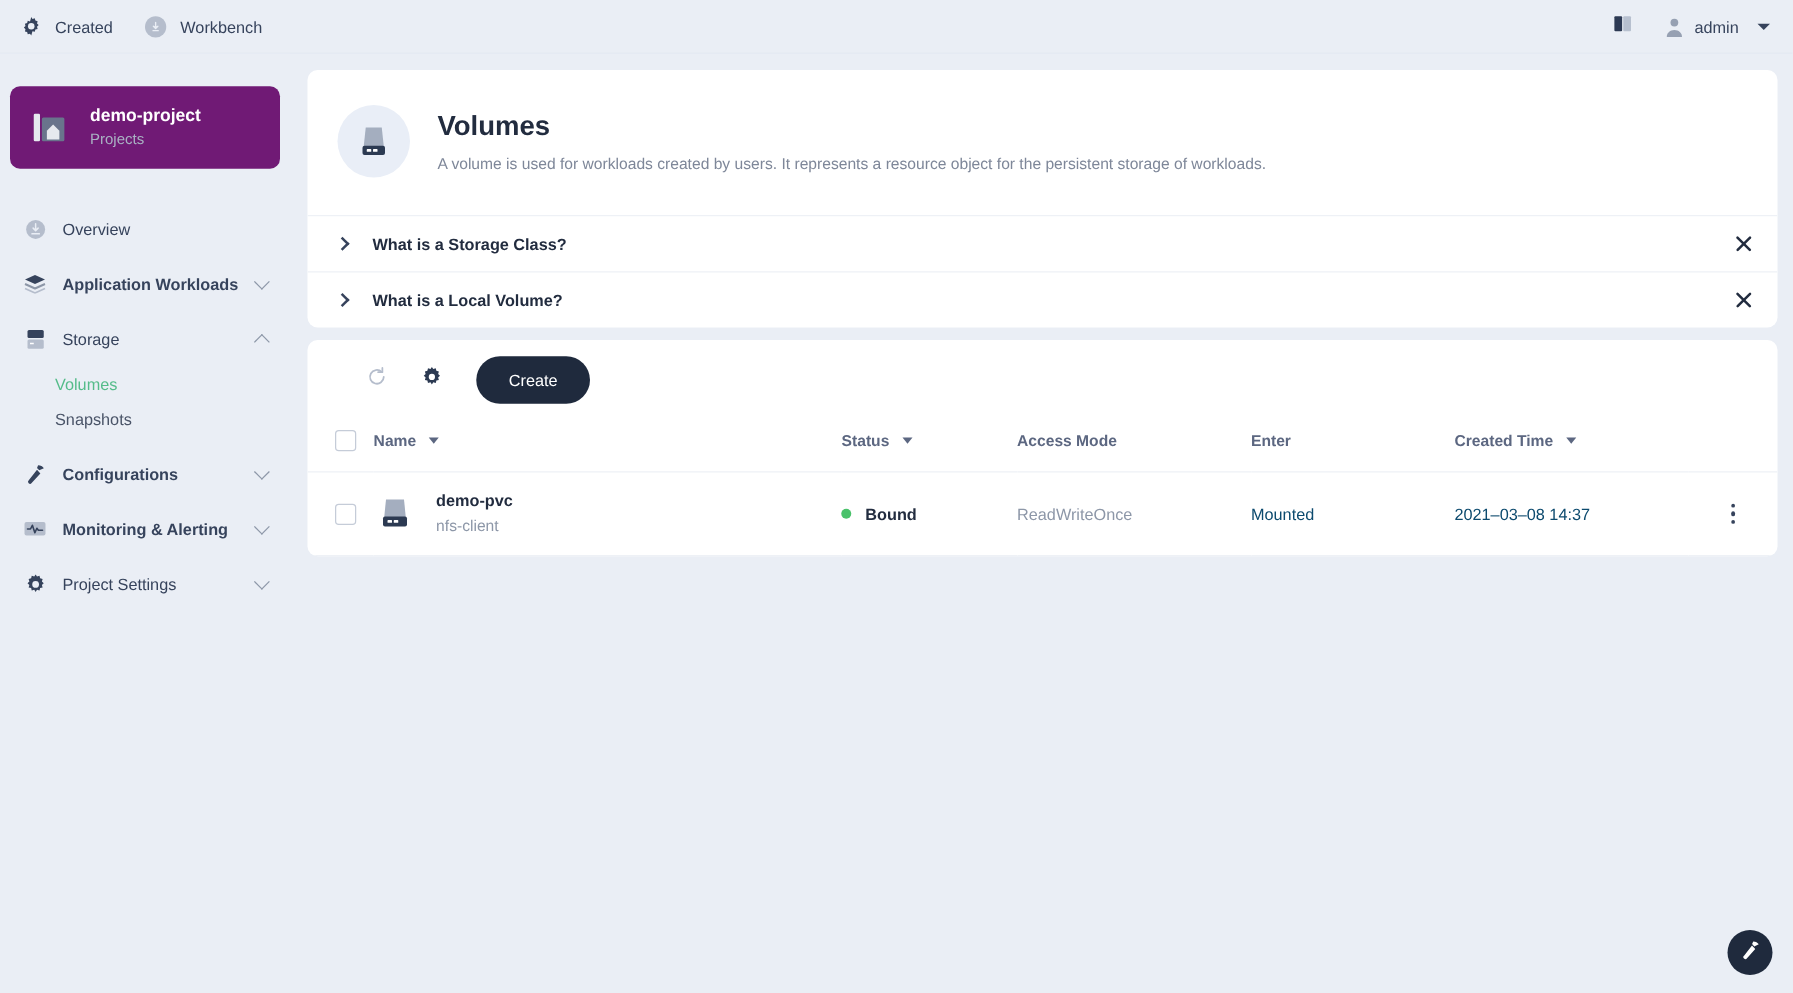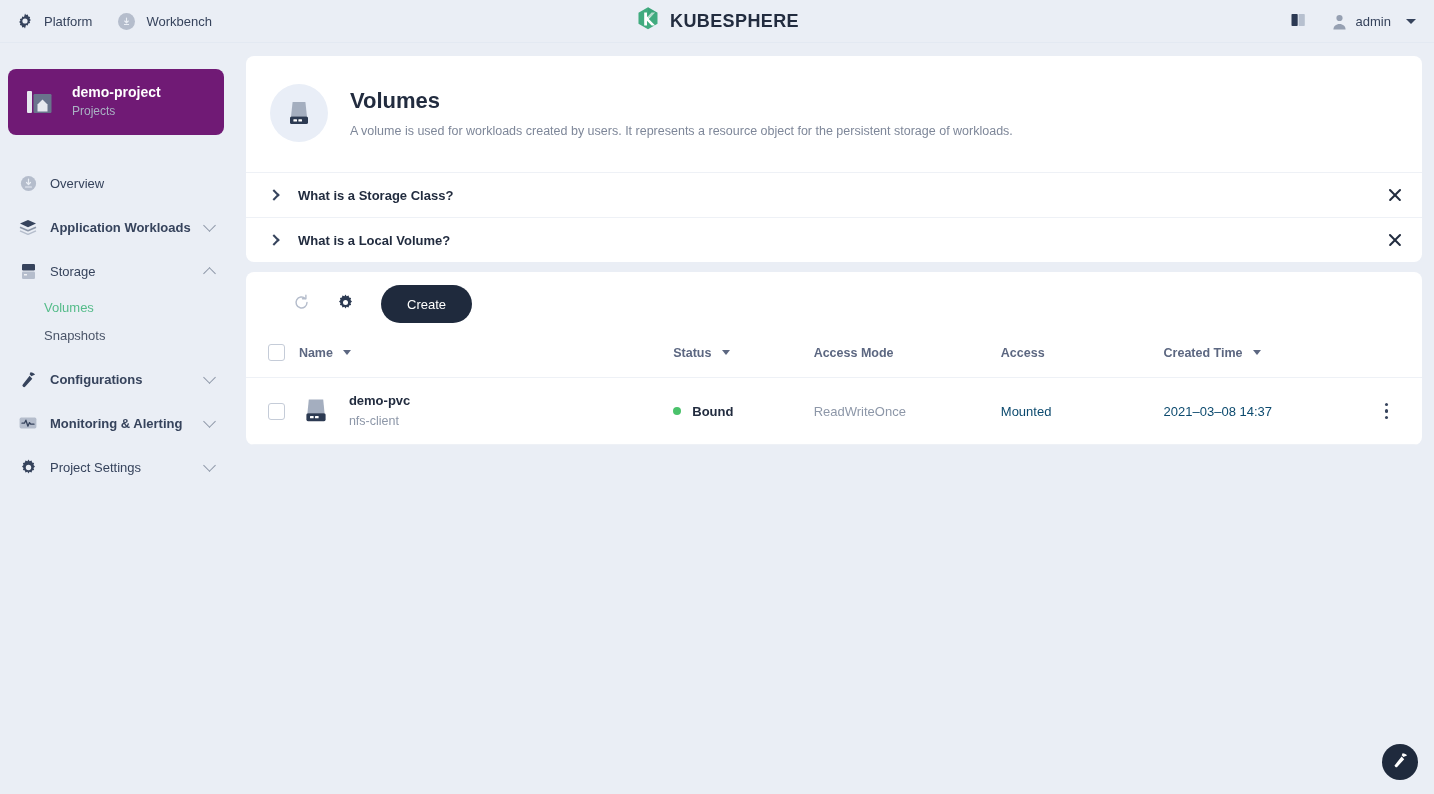--- a/index.html
+++ b/index.html
@@ -210,45 +210,35 @@
 <div class="topbar">
   <div class="topnav">
 
     <div class="topnav-item">
       <span>
         <svg class="gear-glyph" viewBox="0 0 16 16" aria-hidden="true">
           <path fill="#36435c" d="M8 0.6l1 1.5 1.8-.5.5 1.8 1.8.5-.5 1.8 1.3 1.3-1.3 1.3.5 1.8-1.8.5-.5 1.8-1.8-.5L8 15.4l-1-1.5-1.8.5-.5-1.8-1.8-.5.5-1.8L2.1 9l1.3-1.3-.5-1.8 1.8-.5.5-1.8 1.8.5z"></path>
           <circle cx="8" cy="8" r="2.6" fill="#eaeef5"></circle>
         </svg>
       </span>
-      <span class="label">Platform</span>
+      <span class="label">Created</span>
     </div>
 
     <div class="topnav-item">
       <span class="circle-icon">
         <svg width="9" height="9" viewBox="0 0 9 9" aria-hidden="true">
           <path fill="#eaeef5" d="M4.5 1v4.2M2.7 4l1.8 1.8L6.3 4" stroke="#eaeef5" stroke-width="1.1" stroke-linecap="round" stroke-linejoin="round"></path>
           <rect x="2" y="7" width="5" height="1" fill="#eaeef5"></rect>
         </svg>
       </span>
       <span class="label">Workbench</span>
     </div>
 
   </div>
 
-  <div class="brand">
-    <span>
-      <svg width="26" height="26" viewBox="0 0 26 26" aria-hidden="true">
-        <path fill="#41ab7f" d="M13 1.2l9.5 5.5v11L13 23.2 3.5 17.7v-11z"></path>
-        <path fill="#ffffff" d="M16.6 6.6l-4.6 4.6V6.6H9.2v12.8H12v-4.6l4.6 4.6h3.6l-6.4-6.4 6.4-6.4z"></path>
-        <path fill="#2d9c6f" d="M13 1.2l9.5 5.5-9.5 5.5z" opacity="0.35"></path>
-      </svg>
-    </span>
-    <span class="brand-text">KUBESPHERE</span>
-  </div>
 
   <div class="topright">
     <div class="tr-item">
       <span>
         <svg width="15" height="14" viewBox="0 0 15 14" aria-hidden="true">
           <rect x="0.5" y="1" width="6.2" height="12" rx="0.8" fill="#2c3953"></rect>
           <rect x="7.6" y="1" width="6.2" height="12" rx="0.8" fill="#b7c0cf"></rect>
         </svg>
       </span>
     </div>
@@ -437,21 +427,21 @@
             <span class="sort-caret"></span>
           </th>
           <th>
             <span>Status</span>
             <span class="sort-caret"></span>
           </th>
           <th>
             <span>Access Mode</span>
           </th>
           <th>
-            <span>Access</span>
+            <span>Enter</span>
           </th>
           <th>
             <span>Created Time</span>
             <span class="sort-caret"></span>
           </th>
           <th></th>
         </tr>
       </thead>
       <tbody>
         <tr>

